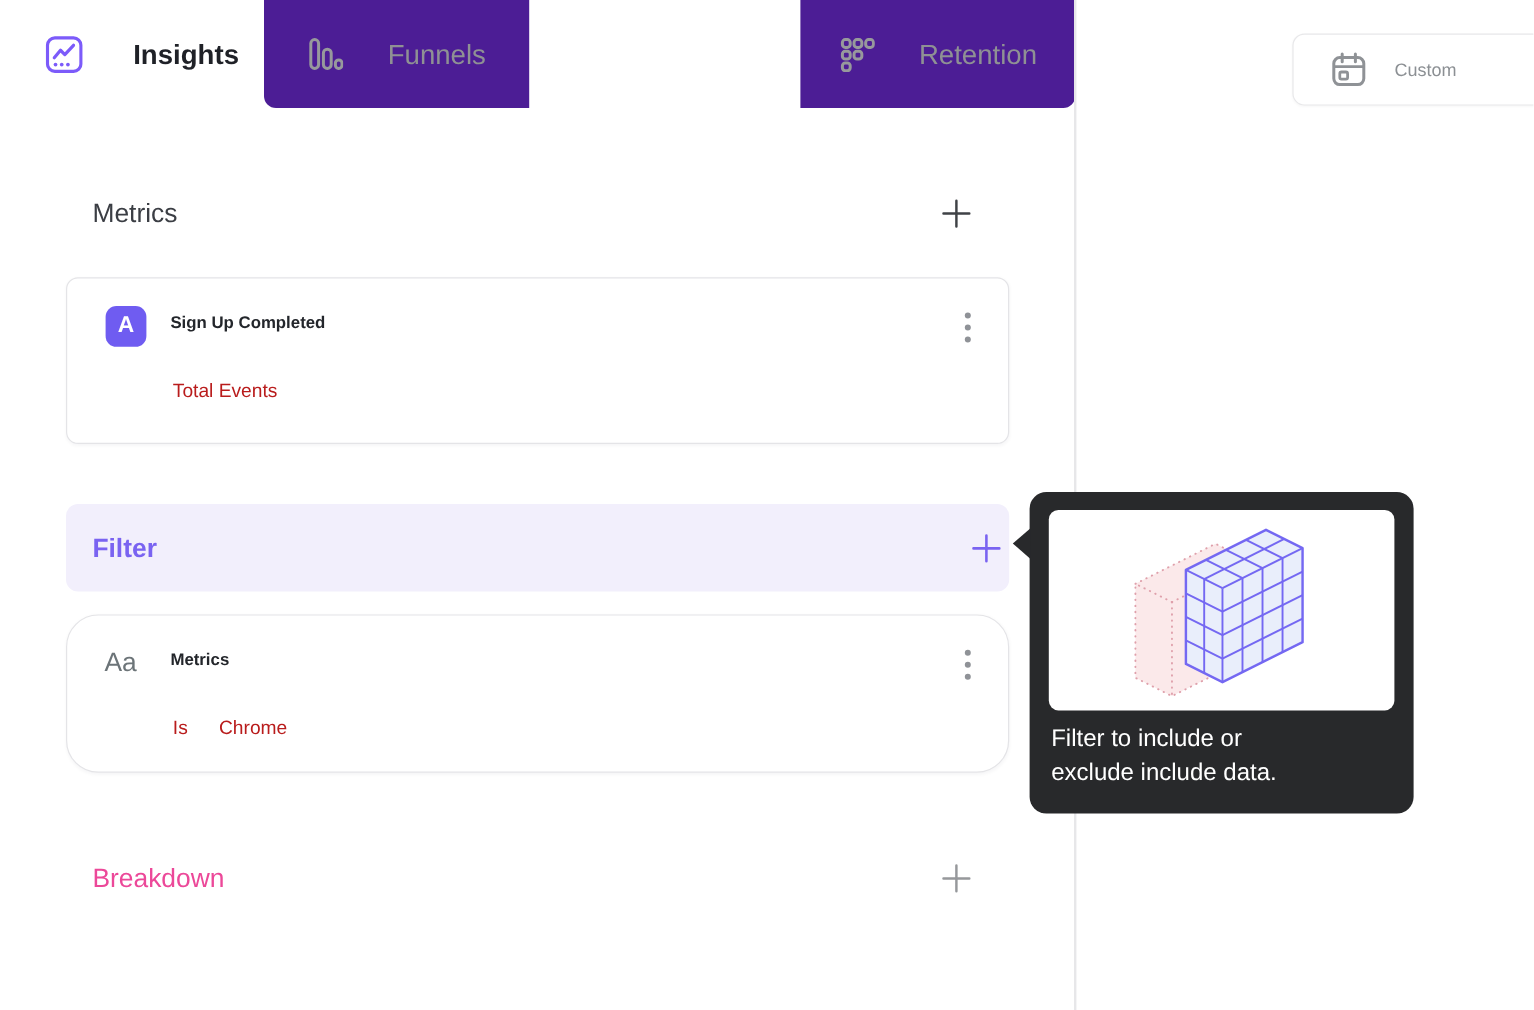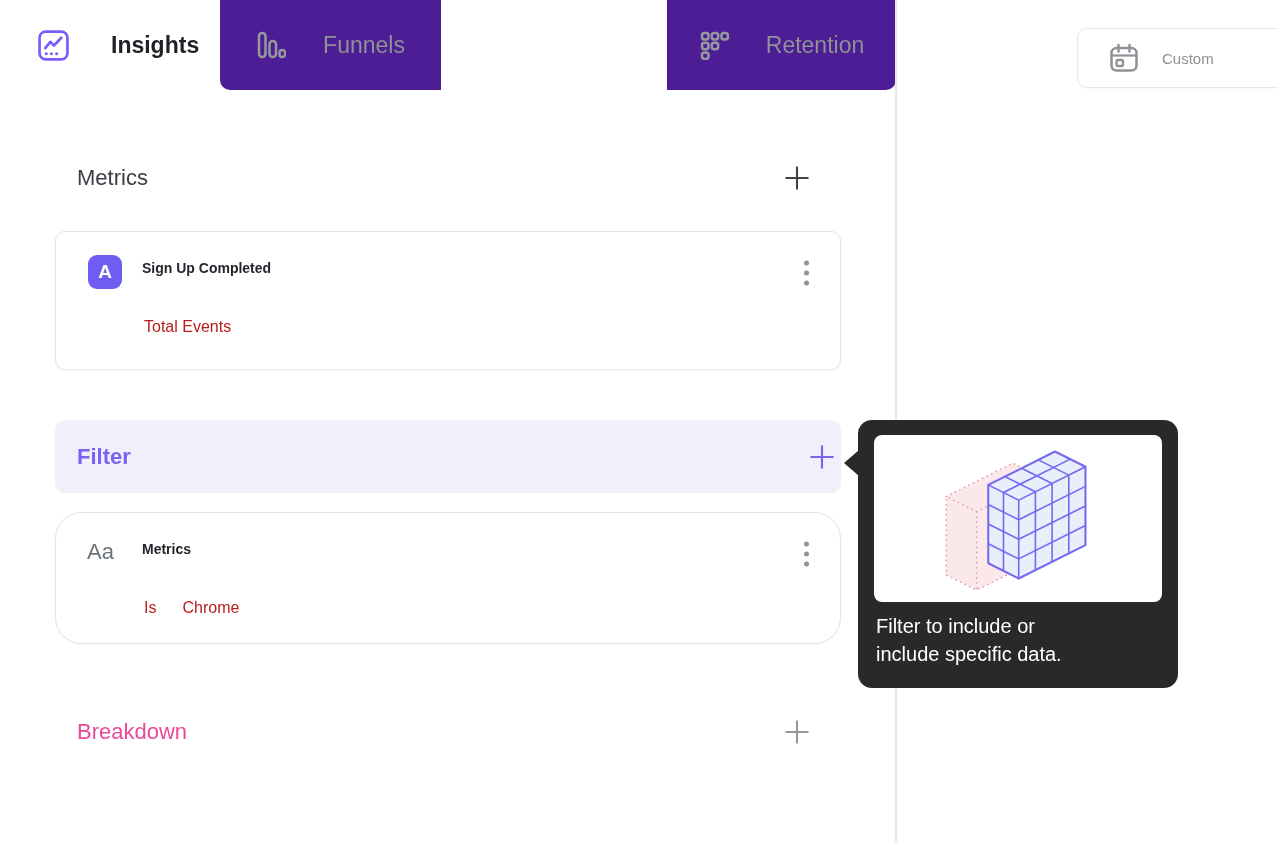--- a/index.html
+++ b/index.html
@@ -63,21 +63,21 @@
 
   .filter-row {
     position:absolute; left:55px; top:420px; width:786px; height:73px;
     background:#f2effc; border-radius:10px;
   }
   .filter-row .sec-title { position:absolute; left:22px; top:50%; transform:translateY(-50%); font-size:22px; font-weight:700; color:#7a63f1; }
   .filter-row .plus-btn { left:752px; top:50%; transform:translateY(-50%); }
 
   
   .tooltip {
-    position:absolute; left:858px; top:420px; width:320px; height:268px;
+    position:absolute; left:858px; top:410px; width:320px; height:268px;
     background:#28292b; border-radius:14px; z-index:5;padding-left:44px;
   }
   .tooltip-arrow {
     position:absolute; left:-14px; top:30px; width:0; height:0;
     border-top:13px solid transparent; border-bottom:13px solid transparent;
     border-right:15px solid #28292b;
   }
   .tooltip-illustration {
     position:absolute; left:16px; top:15px; width:288px; height:167px;
     background:#ffffff; border-radius:8px;
@@ -240,17 +240,17 @@
             <line x1="83" y1="117.5" x2="175" y2="71.5"></line>
             <line x1="127" y1="116.5" x2="85" y2="95.5"></line>
             <line x1="150" y1="105" x2="108" y2="84"></line>
             <line x1="173" y1="93.5" x2="131" y2="72.5"></line>
           </g>
         </g>
       </svg>
     </div>
     <div class="tooltip-caption">
       <div>Filter to include or</div>
-      <div>include specific data.</div>
+      <div>exclude include data.</div>
     </div>
   </div>
 
 </div>
 
 </body></html>

